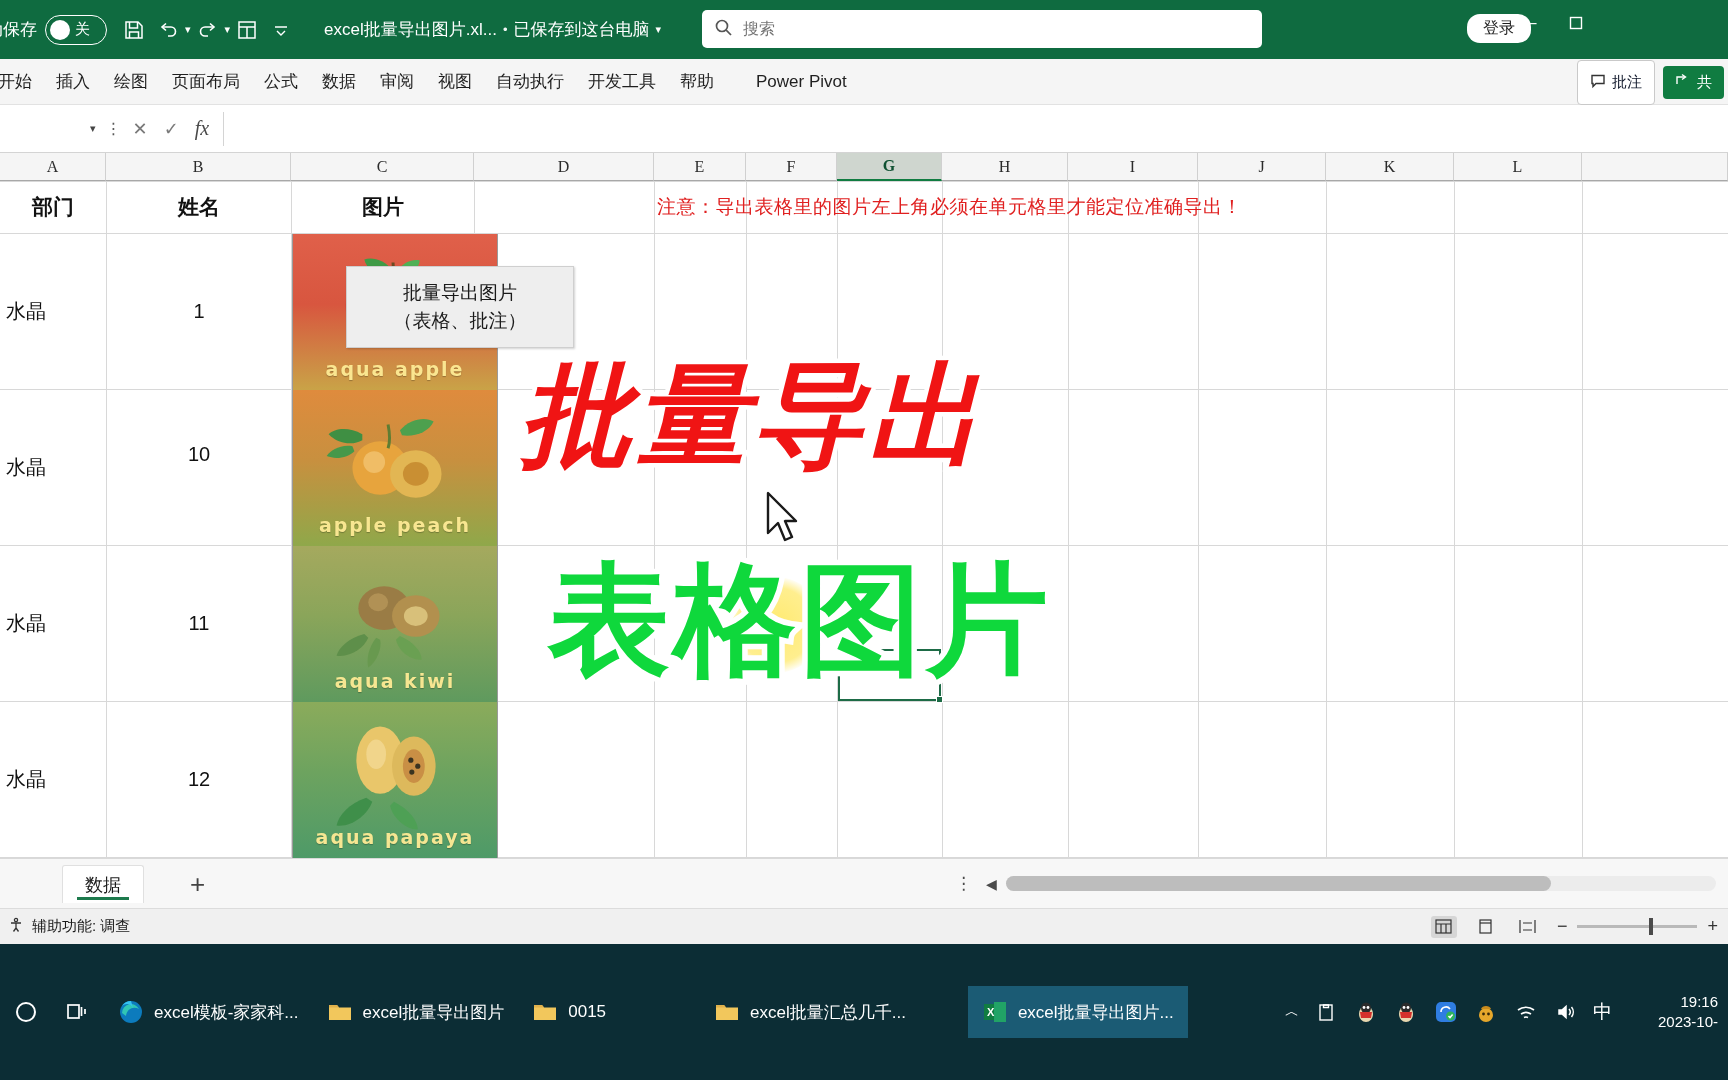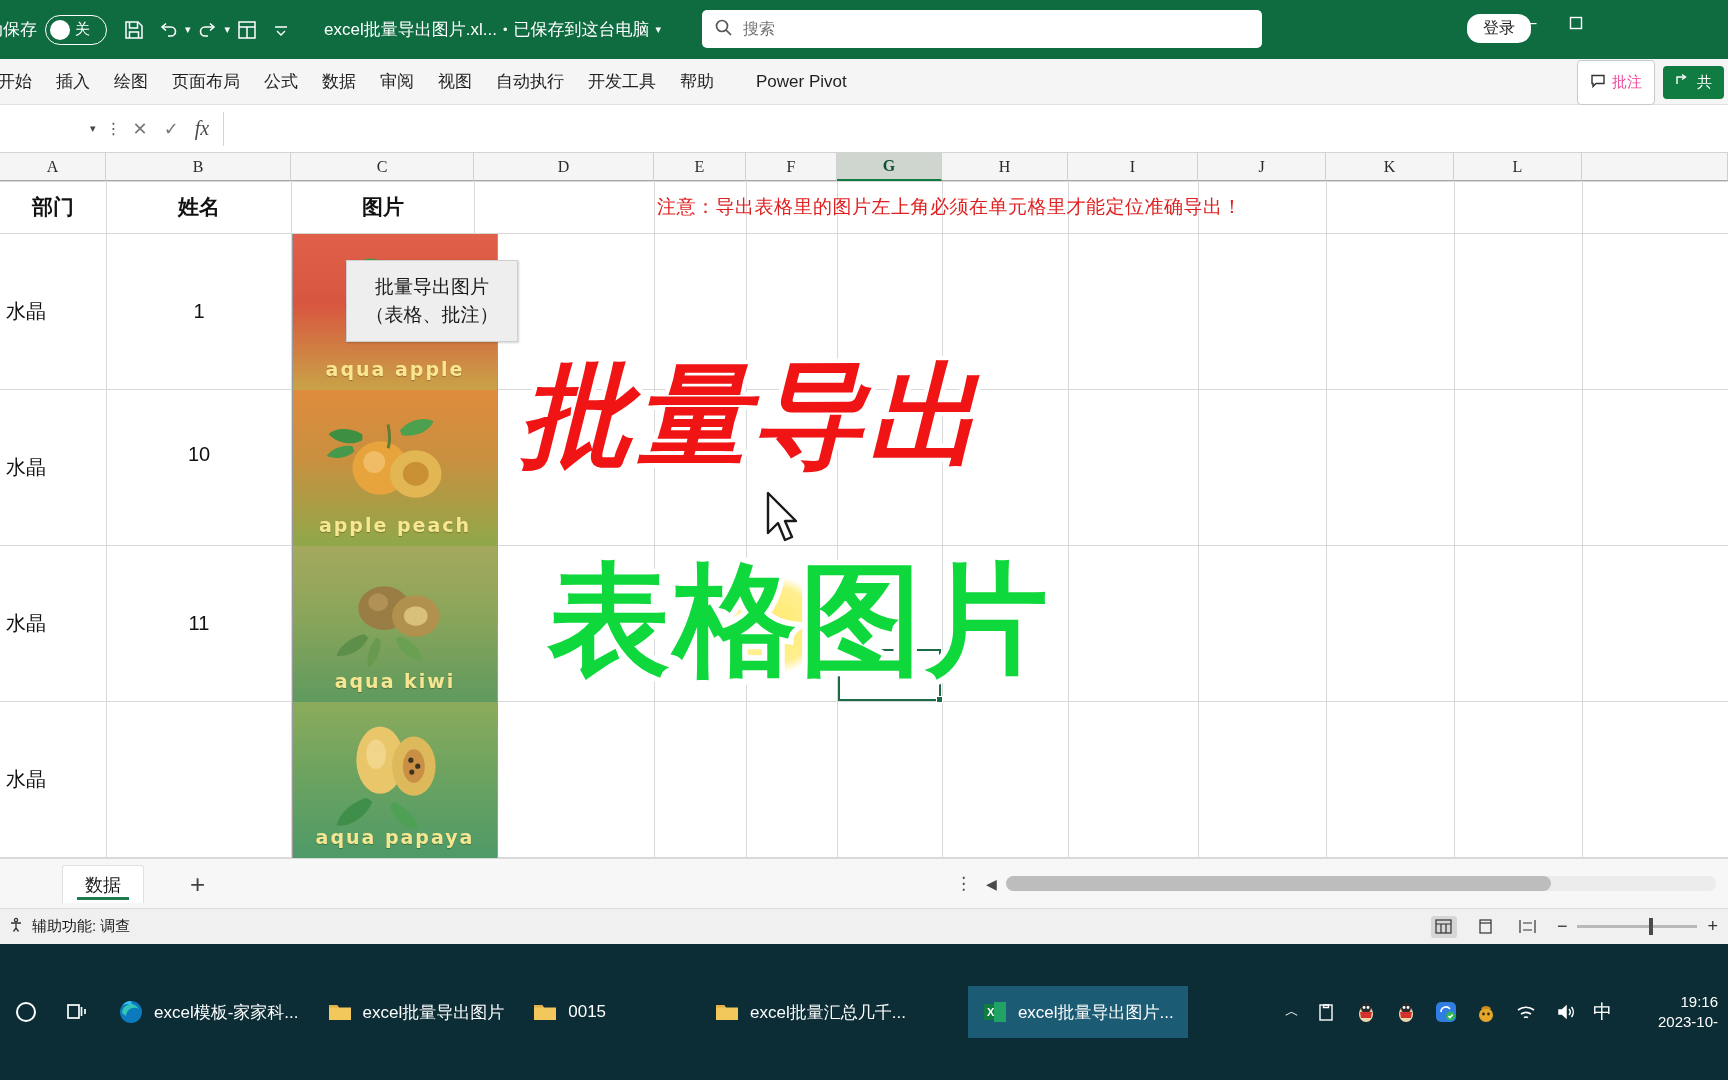--- a/index.html
+++ b/index.html
@@ -62,21 +62,21 @@
     background:#f5f5f5; border-bottom:1px solid #e2e2e2;
     display:flex; align-items:center;
   }
   .rtab {
     font-size:17px; color:#1f1f1f; padding:4px 12px; white-space:nowrap; cursor:pointer;
     border-radius:4px;
   }
   .rtab.first { margin-left:-14px; }
   .ribbon-right { position:absolute; right:0; top:0; height:46px; display:flex; align-items:center; gap:8px; padding-right:4px;}
   .btn-outline {
-    display:flex; align-items:center; gap:6px; font-size:15px; color:#ec4899;
+    display:flex; align-items:center; gap:6px; font-size:15px; color:#0f172a;
     border:1px solid #c9c9c9; border-radius:4px; padding:12px 12px; background:#fff; cursor:pointer;
     font-family:"Liberation Sans","DejaVu Sans",sans-serif;
   }
   .btn-green {
     display:flex; align-items:center; gap:6px; font-size:15px; color:#fff;
     background:#107c41; border:none; border-radius:4px; padding:7px 12px; cursor:pointer;
     font-family:"Liberation Sans","DejaVu Sans",sans-serif;
   }
 
   
@@ -399,20 +399,21 @@
       <div class="cell left" style="left:0;top:53px;width:106px;height:155px;">水晶</div>
       <div class="cell" style="left:107px;top:53px;width:184px;height:155px;">1</div>
 
       <div class="cell left" style="left:0;top:209px;width:106px;height:155px;">水晶</div>
       <div class="cell" style="left:107px;top:196px;width:184px;height:155px;">10</div>
 
       <div class="cell left" style="left:0;top:365px;width:106px;height:155px;">水晶</div>
       <div class="cell" style="left:107px;top:365px;width:184px;height:155px;">11</div>
 
       <div class="cell left" style="left:0;top:521px;width:106px;height:155px;">水晶</div>
+      <div class="cell" style="left:107px;top:521px;width:184px;height:155px;">12</div>
 
       <div class="pic" style="left:292px;top:53px;width:206px;height:156px;background:linear-gradient(180deg,#e0604a 0%,#d8563f 45%,#c9a347 100%);">
         <svg class="fruit-art" viewBox="0 0 206 156" preserveAspectRatio="xMidYMid meet">
           <ellipse cx="86" cy="72" rx="33" ry="34" fill="#d4463c"></ellipse>
           <ellipse cx="78" cy="66" rx="14" ry="15" fill="#e8705f" opacity=".6"></ellipse>
           <ellipse cx="118" cy="76" rx="30" ry="31" fill="#cfd94a"></ellipse>
           <ellipse cx="112" cy="70" rx="12" ry="13" fill="#e6ef86" opacity=".6"></ellipse>
           <path d="M100 36c-6-10-20-14-28-11 2 9 12 16 22 16z" fill="#3f9a46"></path>
           <path d="M104 40c4-11 16-16 24-14-1 9-10 17-20 18z" fill="#4fb055"></path>
           <path d="M101 28c0 8 1 12 2 16" stroke="#6b4a22" stroke-width="3" fill="none"></path>
@@ -459,21 +460,21 @@
           <path d="M74 96c-18 6-28 18-30 28 16 2 32-12 36-24z" fill="#3f8f4a"></path>
           <path d="M102 100c16 8 24 20 24 28-14 0-26-14-28-24z" fill="#4ea055"></path>
         </svg>
         <div class="fruitword">aqua papaya</div>
       </div>
 
       <div class="selrect" style="left:838px;top:468px;width:103px;height:52px;">
         <span class="handle"></span>
       </div>
 
-      <div class="macro-btn" style="left:346px;top:79px;width:172px;height:82px;">
+      <div class="macro-btn" style="left:346px;top:85px;width:228px;height:82px;">
         <span>批量导出图片</span>
         <span>（表格、批注）</span>
       </div>
 
       <div class="cursor-glow" style="left:728px;top:396px;"></div>
       <div class="cursor-arrow" style="left:762px;top:310px;">
         <svg width="40" height="56" viewBox="0 0 40 56">
           <path d="M6 2 L6 42 L16 32 L23 49 L30 46 L23 30 L34 30 Z" fill="#ffffff" stroke="#1a1a1a" stroke-width="2.4" stroke-linejoin="round"></path>
         </svg>
       </div>

